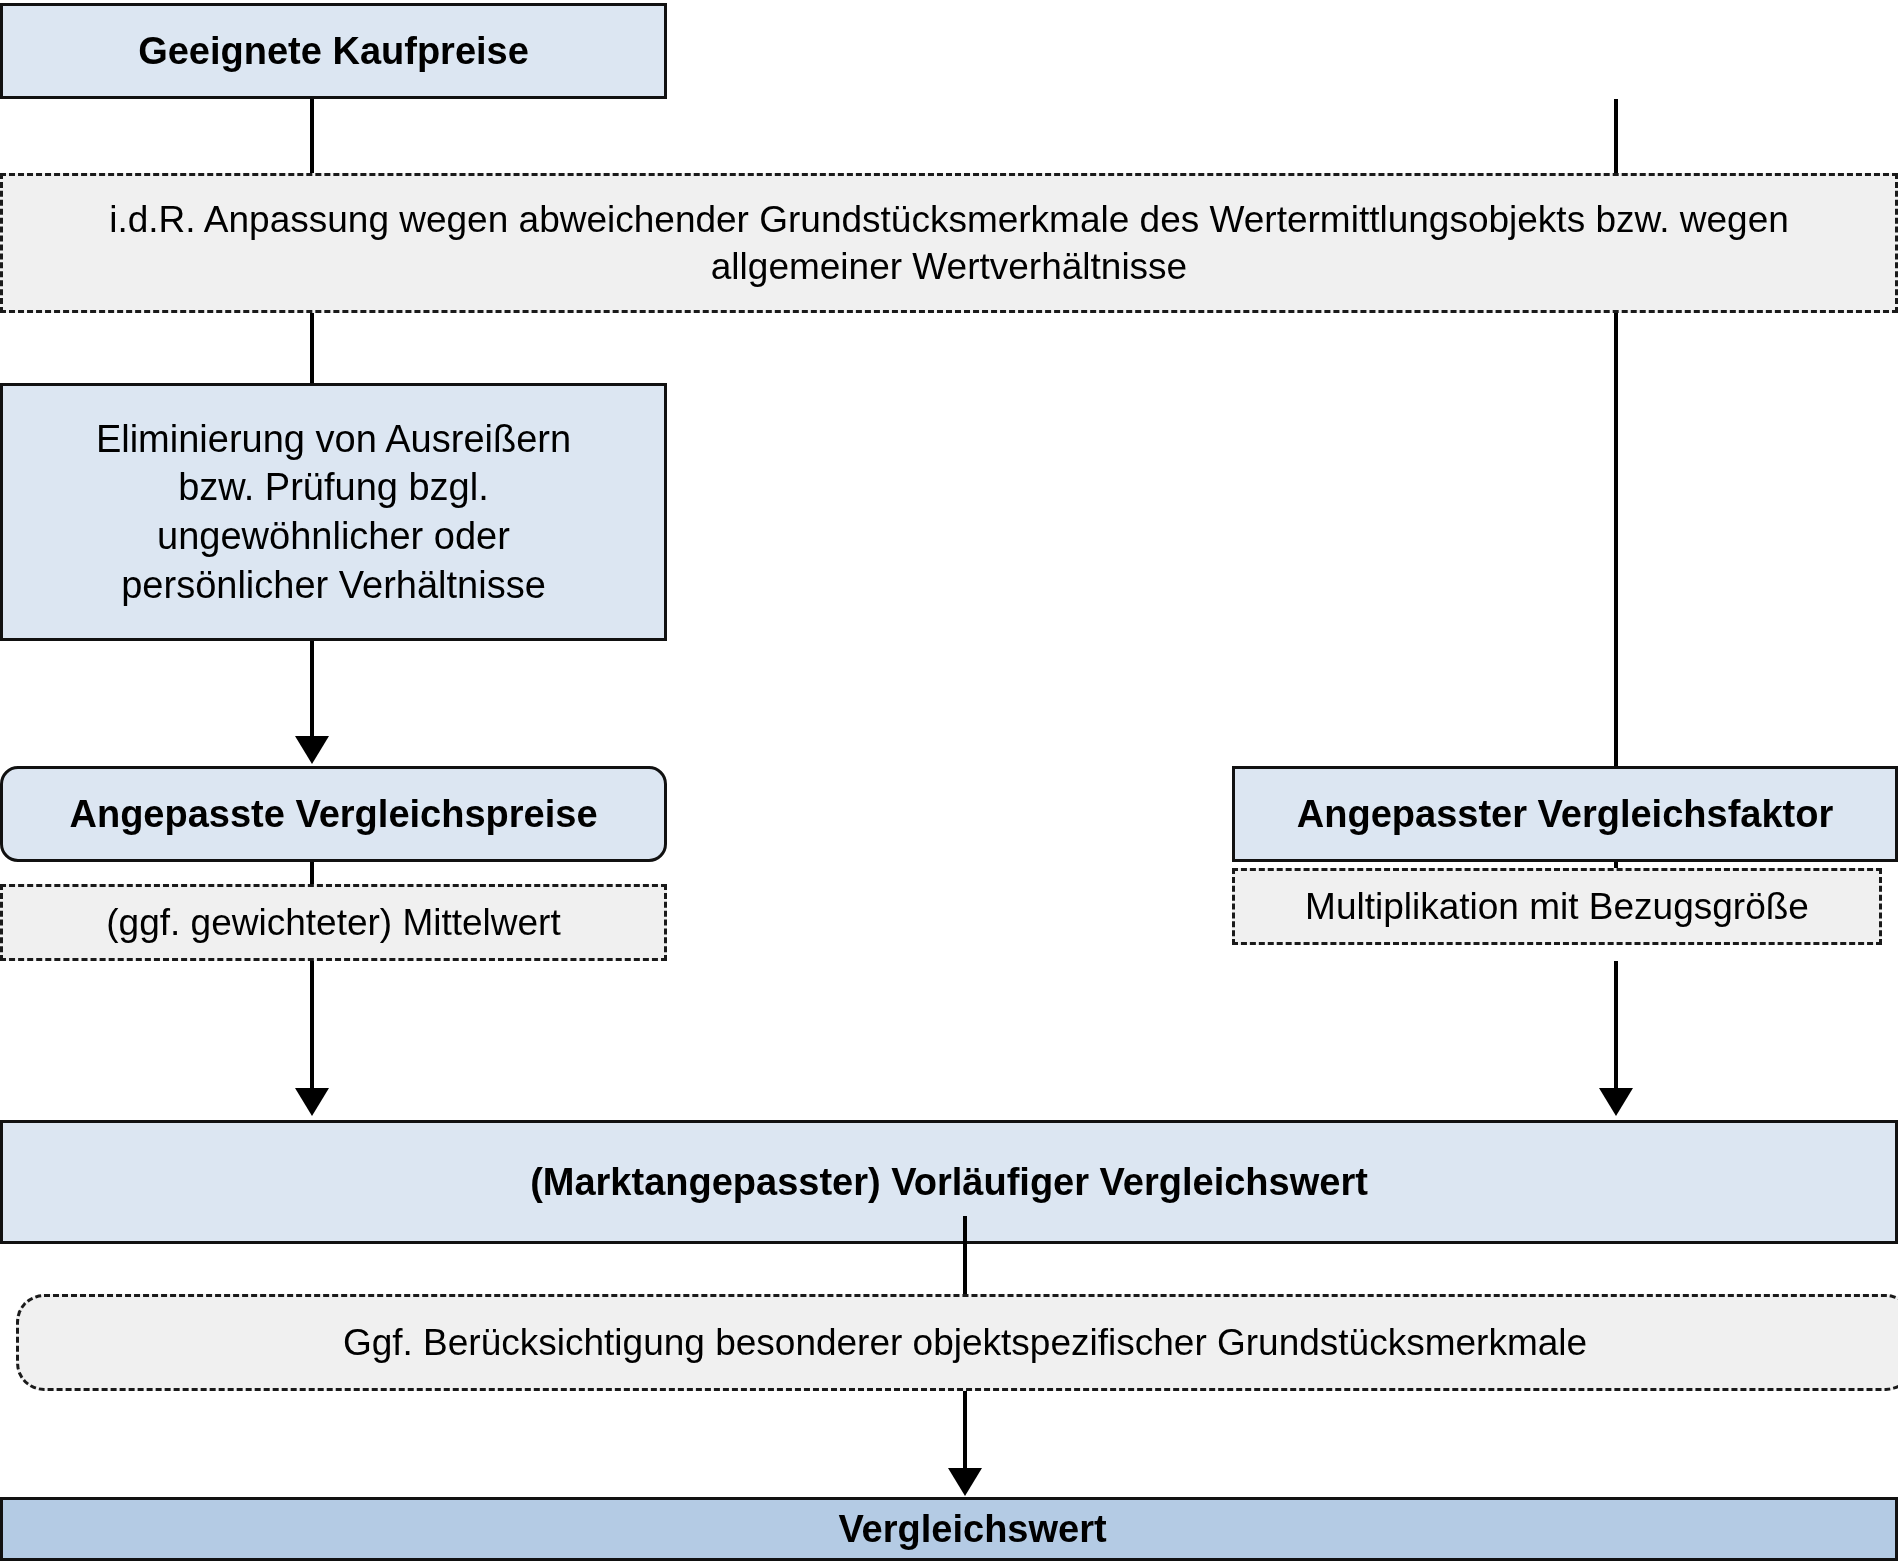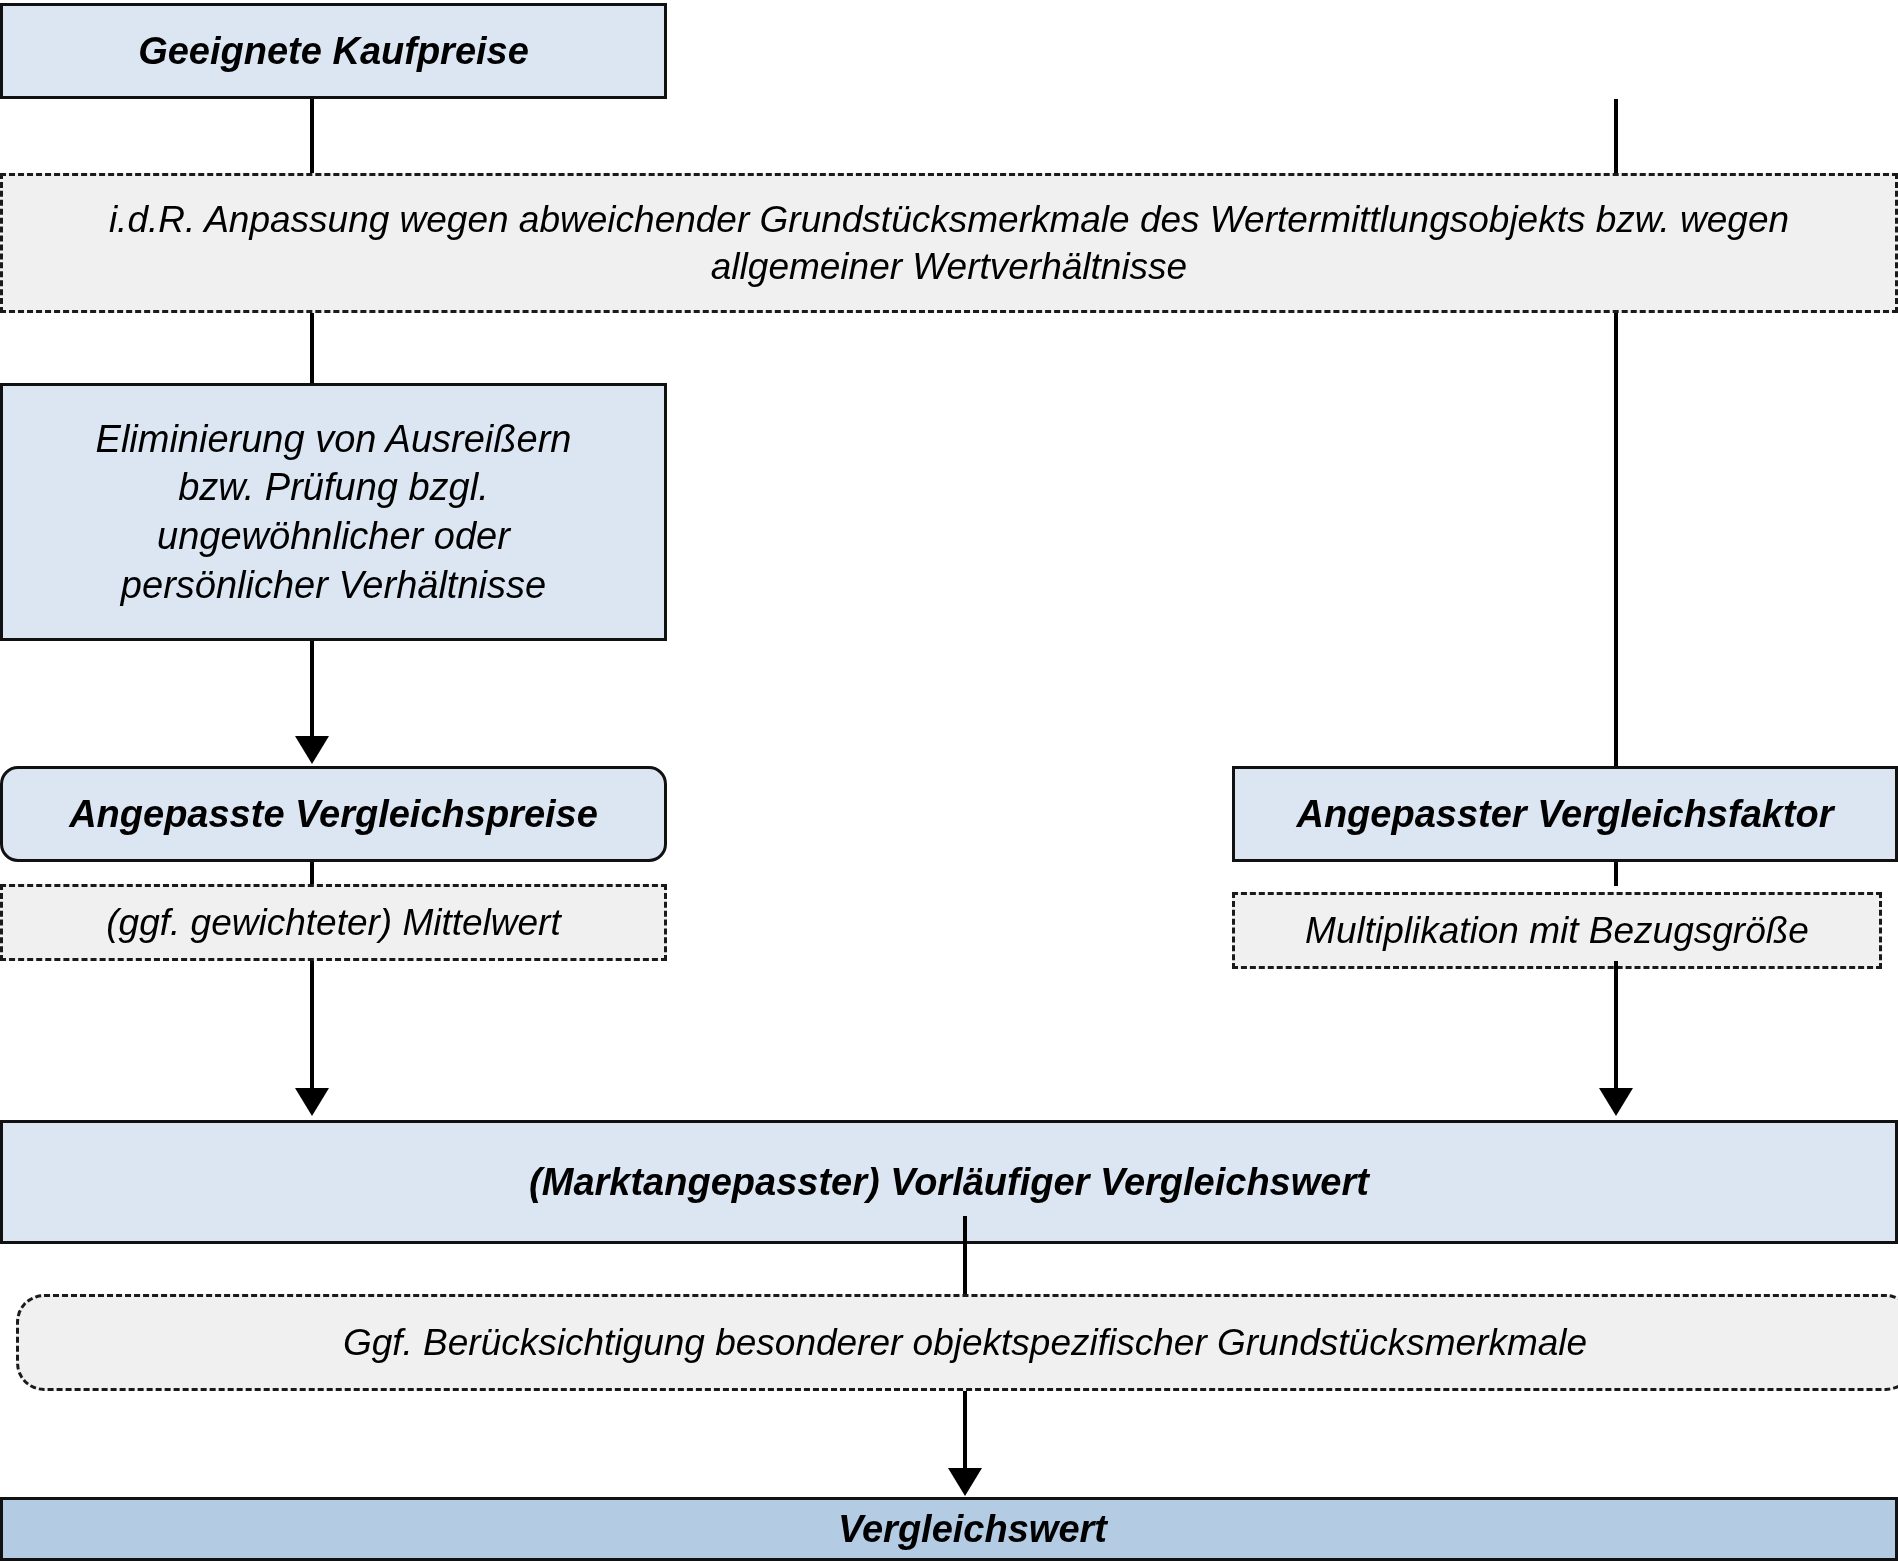--- a/index.html
+++ b/index.html
@@ -19,21 +19,20 @@
   }
   .node {
     position: absolute;
     box-sizing: border-box;
     display: flex;
     align-items: center;
     justify-content: center;
     text-align: center;
     color: #000000;
     line-height: 1.28;
-    font-style: italic;
   }
   .solid-box {
     background: #dce6f2;
     border: 3px solid #111111;
     font-weight: bold;
     font-size: 38px;
   }
   .solid-box.plain {
     font-weight: normal;
   }
@@ -108,21 +107,21 @@
     <span class="node-text">Angepasster Vergleichsfaktor</span>
   </div>
 
   <div class="connector v-line" style="left:310px; top:862px; height:24px;"></div>
   <div class="connector v-line" style="left:1614px; top:862px; height:24px;"></div>
 
   <div class="node dashed-box" style="left:0px; top:884px; width:667px; height:77px;">
     <span class="node-text">(ggf. gewichteter) Mittelwert</span>
   </div>
 
-  <div class="node dashed-box" style="left:1232px; top:892px; width:650px; height:77px;">
+  <div class="node dashed-box" style="left:1232px; top:868px; width:650px; height:77px;">
     <span class="node-text">Multiplikation mit Bezugsgröße</span>
   </div>
 
   <div class="connector v-line" style="left:310px; top:961px; height:133px;"></div>
   <div class="arrow-head" style="left:295px; top:1088px;"></div>
 
   <div class="connector v-line" style="left:1614px; top:961px; height:133px;"></div>
   <div class="arrow-head" style="left:1599px; top:1088px;"></div>
 
   <div class="node solid-box" style="left:0px; top:1120px; width:1898px; height:124px;">

